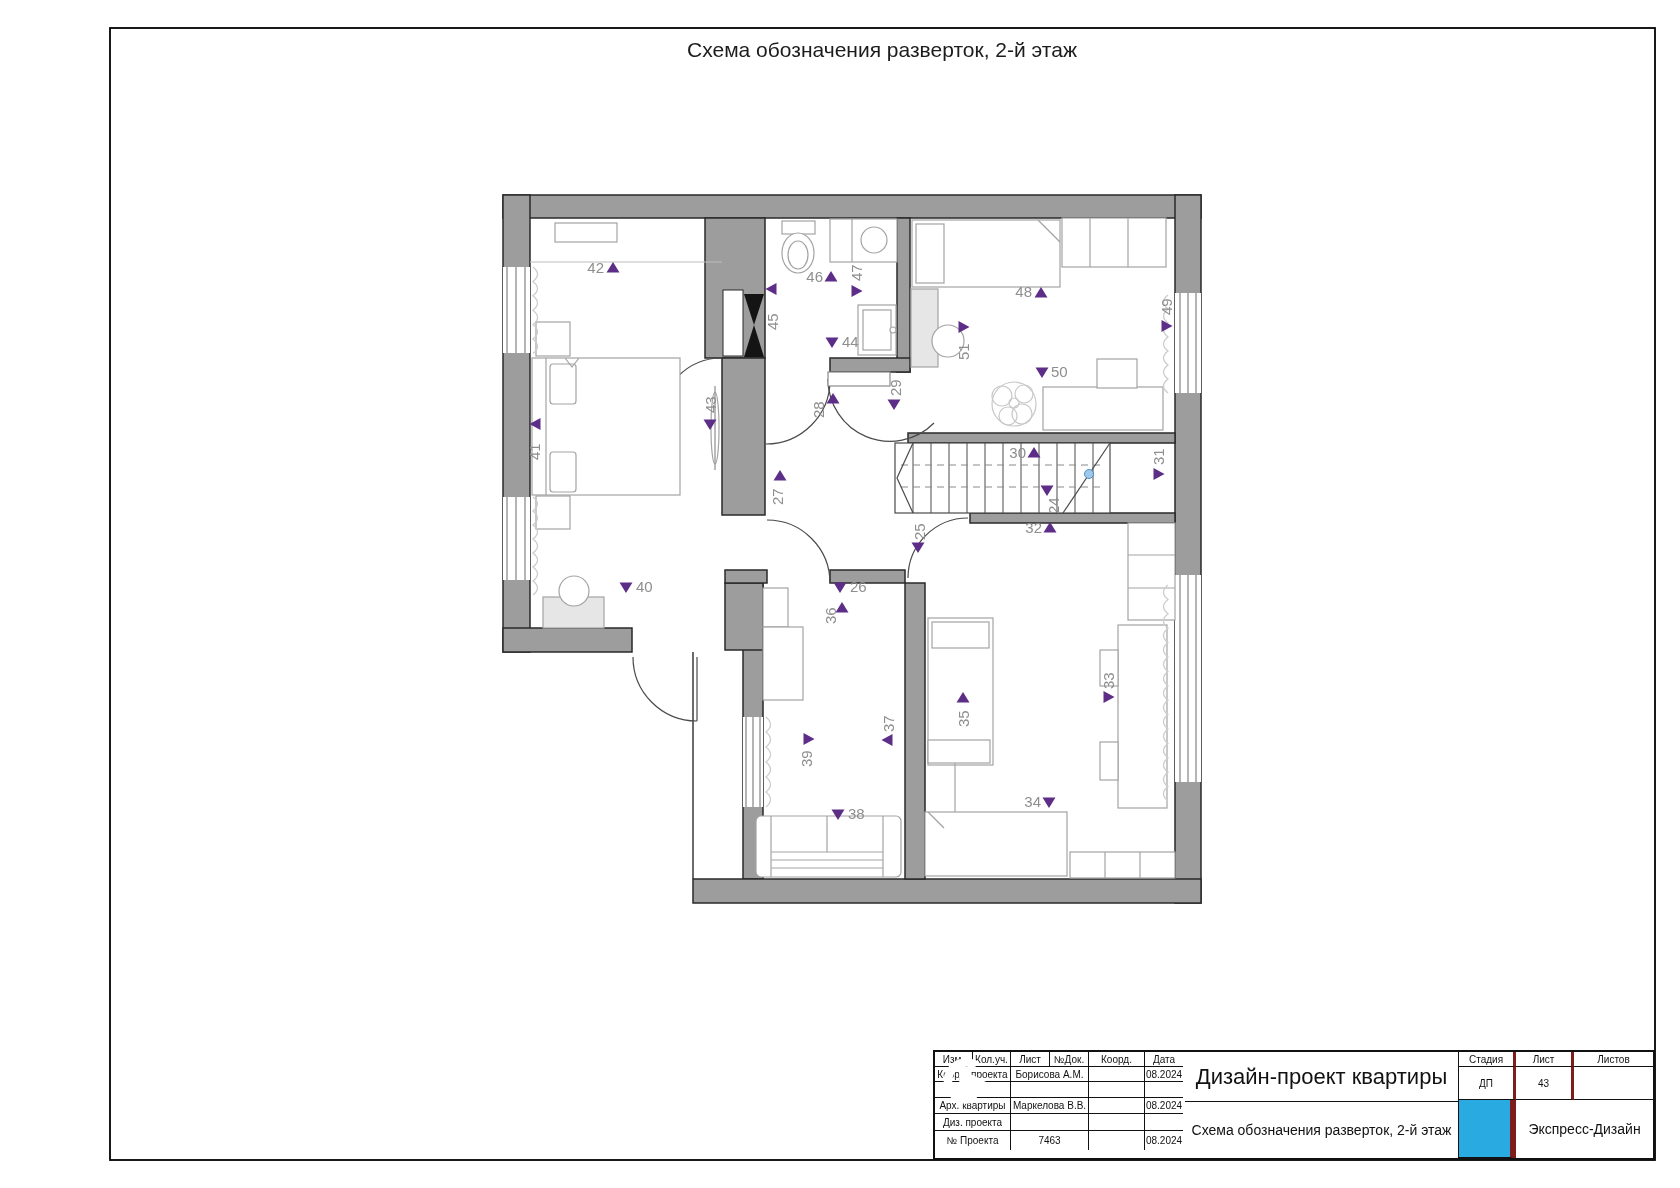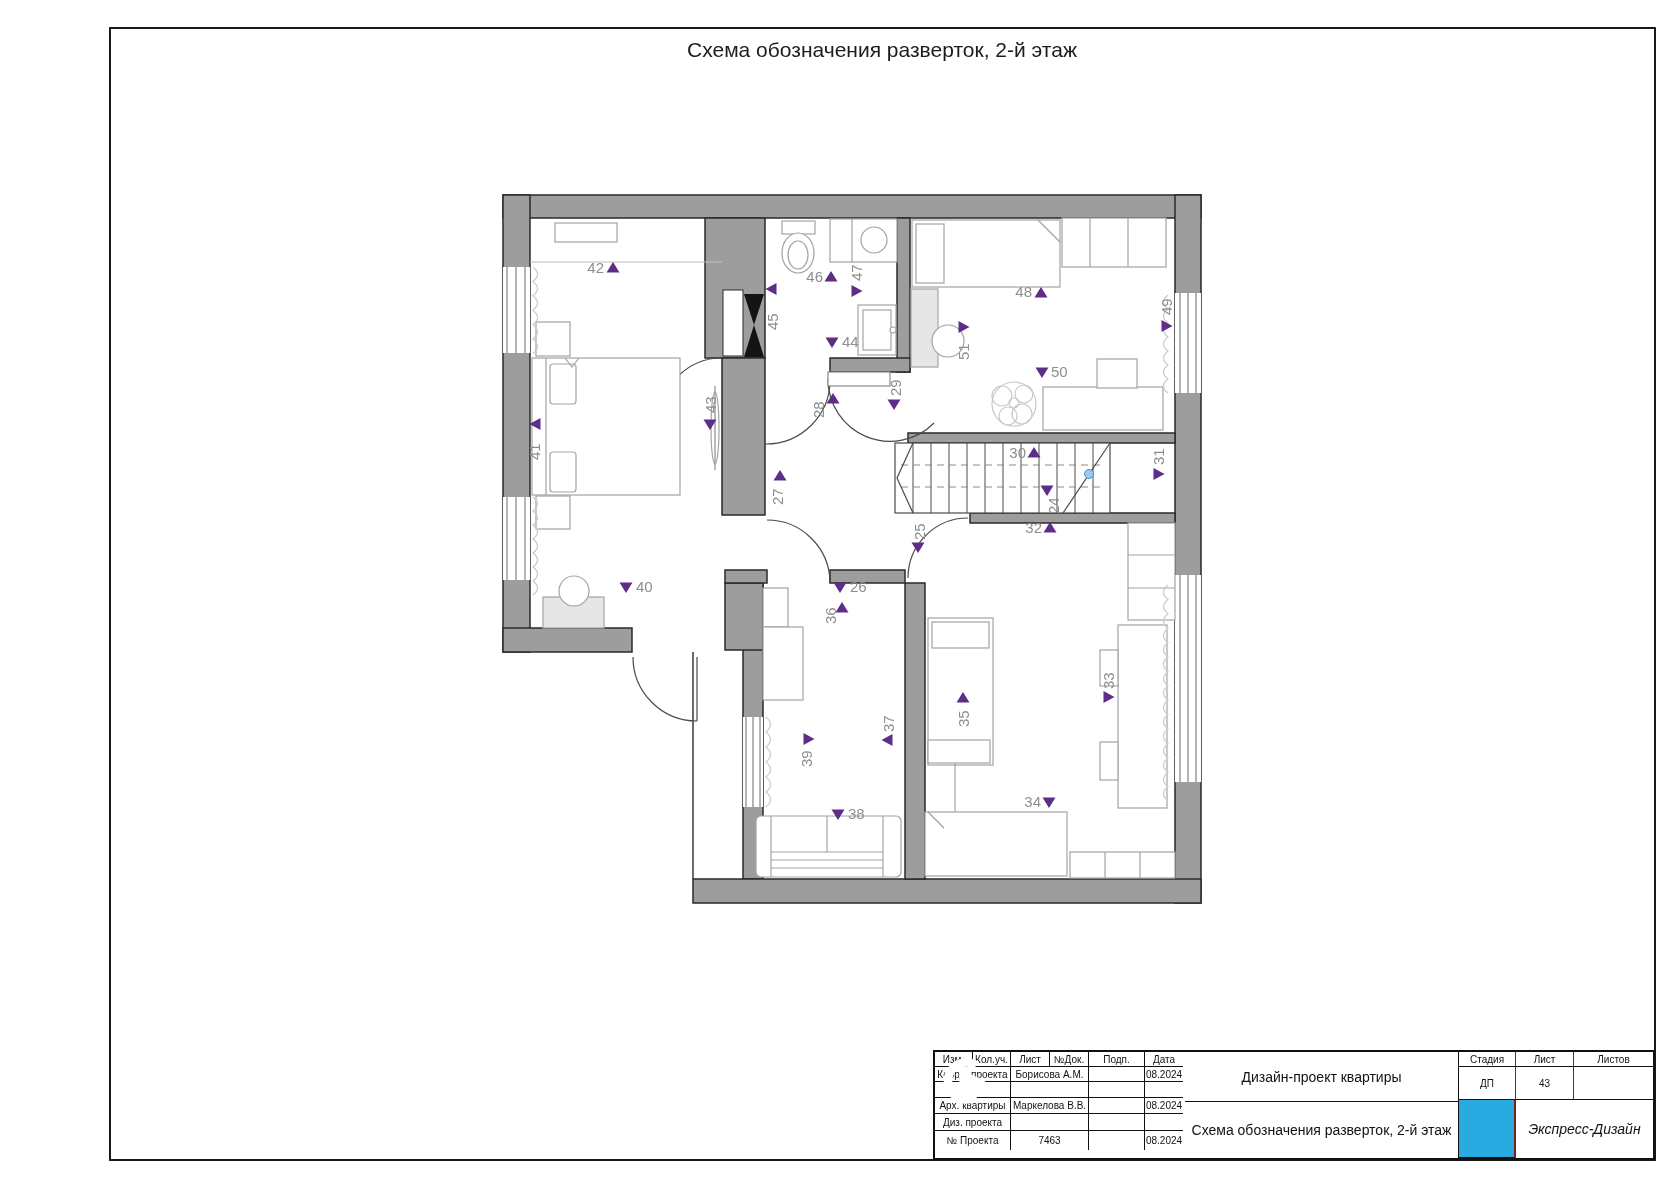--- a/index.html
+++ b/index.html
@@ -13,31 +13,31 @@
   .tb *{box-sizing:border-box;}
   .tb-left{width:250px;display:grid;
       grid-template-columns:38px 38px 39px 39px 56px 38px;
       grid-template-rows:15px 15px 16px 16px 17px 19px;}
   .tb-left div{border-right:1px solid #111;border-bottom:1px solid #111;
       font-size:10px;display:flex;align-items:center;justify-content:center;
       overflow:hidden;white-space:nowrap;}
   .sp2{grid-column:span 2;}
   .tb-mid{width:274px;border-right:1px solid #111;display:flex;flex-direction:column;}
   .tb-proj{height:50px;border-bottom:1px solid #111;display:flex;align-items:center;
-      justify-content:center;font-size:14px;}
+      justify-content:center;font-size:22px;}
   .tb-draw{flex:1;display:flex;align-items:center;justify-content:center;
       font-size:14px;padding:0 2px;text-align:center;}
   .tb-right{width:194px;display:grid;
       grid-template-columns:57px 58px 79px;grid-template-rows:15px 33px 58px;}
-  .tb-right div{border-right:1px solid #7f1d1d;border-bottom:1px solid #111;
+  .tb-right div{border-right:3px solid #7f1d1d;border-bottom:1px solid #111;
       display:flex;align-items:center;justify-content:center;font-size:10px;}
   .tb-right .val{font-size:10px;}
   .logo-cell{padding:0;}
   .logo{width:100%;height:100%;display:flex;align-items:center;justify-content:center;}
-  .company{grid-column:span 2;font-size:14px !important;font-style:italic;}
+  .company{grid-column:span 2;font-size:14px !important;}
   .noborder-r{border-right:none !important;}
   .noborder-b{border-bottom:none !important;}
 </style>
 </head>
 <body>
 
 <div class="sheet">
 
 <svg width="1680" height="1188" viewBox="0 0 1680 1188">
 
@@ -295,21 +295,21 @@
       </g>
   <circle id="stair-dot" r="4.5" cx="1089" cy="474" fill="#9fc9ea" stroke="#4a90c4"></circle>
 </svg>
 
 <div class="tb">
   <div class="tb-left">
     <div>Изм.</div>
     <div>Кол.уч.</div>
     <div>Лист</div>
     <div>№Док.</div>
-    <div>Подп.</div>
+    <div>Коорд.</div>
     <div class="noborder-r">Дата</div>
 
     <div class="sp2">Коорд. проекта</div>
     <div class="sp2">Борисова А.М.</div>
     <div></div>
     <div class="noborder-r">08.2024</div>
 
     <div class="sp2"></div>
     <div class="sp2"></div>
     <div></div>

